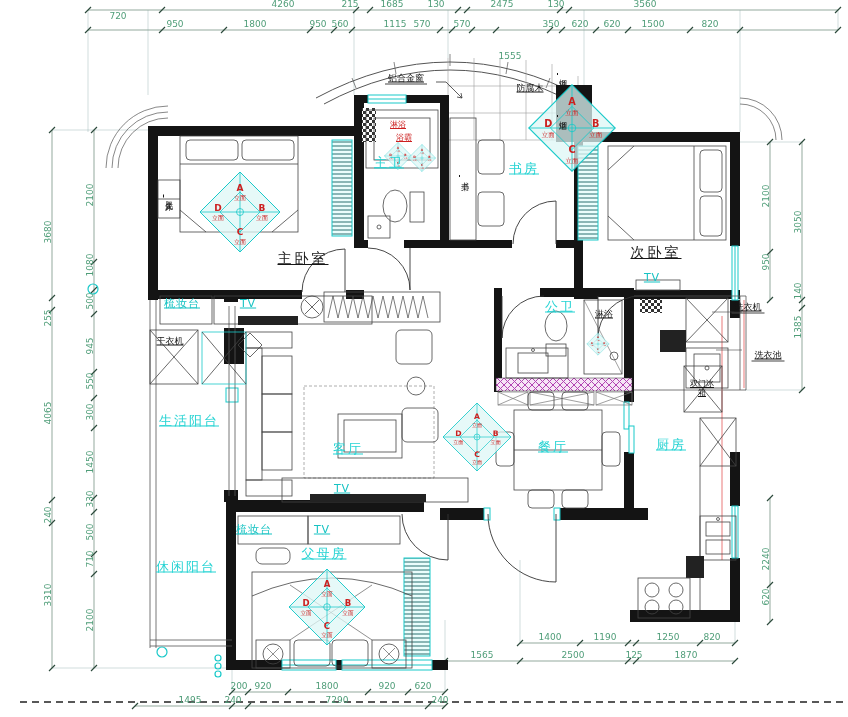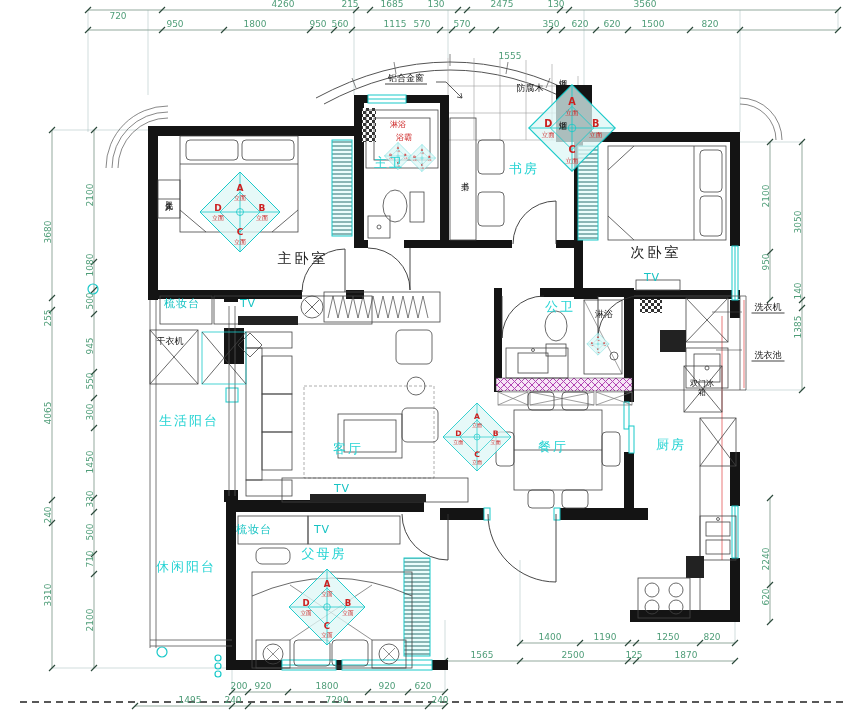--- a/index.html
+++ b/index.html
@@ -1,19 +1,19 @@
 <!DOCTYPE html>
 <html><head>
 <meta charset="utf-8">
 <style>
   html,body{margin:0;padding:0;background:#fff;font-family:"DejaVu Sans",sans-serif;}
   #plan{position:relative;width:848px;height:717px;background:#fff;overflow:hidden;}
   #plan svg{position:absolute;left:0;top:0;}
   #labels{position:absolute;left:0;top:0;width:848px;height:717px;pointer-events:none;}
-  .lbl{position:absolute;transform:translate(-50%,-50%);white-space:nowrap;line-height:1;}
+  .lbl{position:absolute;transform:translate(-50%,-50%);white-space:nowrap;line-height:1;text-decoration:underline;}
   .room{color:#25d3d3;font-size:13px;letter-spacing:2px;}
   .roomDark{color:#161616;font-size:14px;letter-spacing:3px;}
   .small{color:#161616;font-size:9px;}
   .lead{border-bottom:1px solid #444;padding:0 3px 1px 3px;}
   .tiny{color:#161616;font-size:8px;white-space:normal;width:28px;text-align:center;line-height:9px;}
   .tinyV{color:#161616;font-size:8px;writing-mode:vertical-rl;letter-spacing:1px;}
   .cyanSmall{color:#17c3c3;font-size:11px;letter-spacing:1px;}
   .red{color:#cc2020;font-size:8px;}
   .dim{position:absolute;color:#4f9d78;font-size:9px;transform:translate(-50%,-50%);white-space:nowrap;}
   .dim.v{transform:translate(-50%,-50%) rotate(-90deg);}
@@ -327,21 +327,21 @@
       <span class="lbl room" style="left: 324px; top: 553px; text-align: center;">父母房</span>
       <span class="lbl small lead" style="left: 406px; top: 79px;">铝合金窗</span>
       <span class="lbl small" style="left: 530px; top: 88px;">防腐木</span>
       <span class="lbl tinyV" style="left: 562px; top: 74px;">烟道</span>
       <span class="lbl tinyV" style="left: 562px; top: 116px;">烟道</span>
       <span class="lbl tinyV" style="left: 464px; top: 176px;">书桌</span>
       <span class="lbl tinyV" style="left: 168px; top: 196px;">婴儿床</span>
       <span class="lbl small" style="left: 170px; top: 341px;">干衣机</span>
       <span class="lbl small" style="left: 604px; top: 314px;">淋浴</span>
       <span class="lbl tiny" style="left: 702px; top: 388px;">双门冰箱</span>
-      <span class="lbl small lead" style="left: 768px; top: 308px;">洗衣机</span>
+      <span class="lbl small lead" style="left: 748px; top: 308px;">洗衣机</span>
       <span class="lbl small lead" style="left: 768px; top: 356px;">洗衣池</span>
       <span class="lbl cyanSmall" style="left: 182px; top: 303px;">梳妆台</span>
       <span class="lbl cyanSmall" style="left: 248px; top: 303px;">TV</span>
       <span class="lbl cyanSmall" style="left: 652px; top: 277px;">TV</span>
       <span class="lbl cyanSmall" style="left: 342px; top: 488px;">TV</span>
       <span class="lbl cyanSmall" style="left: 254px; top: 529px;">梳妆台</span>
       <span class="lbl cyanSmall" style="left: 322px; top: 529px;">TV</span>
       <span class="lbl red" style="left: 398px; top: 125px;">淋浴</span>
       <span class="lbl red" style="left: 404px; top: 138px;">浴霸</span>
       <span class="dim" style="left: 118px; top: 4px; margin-top: 12px;">720</span>

